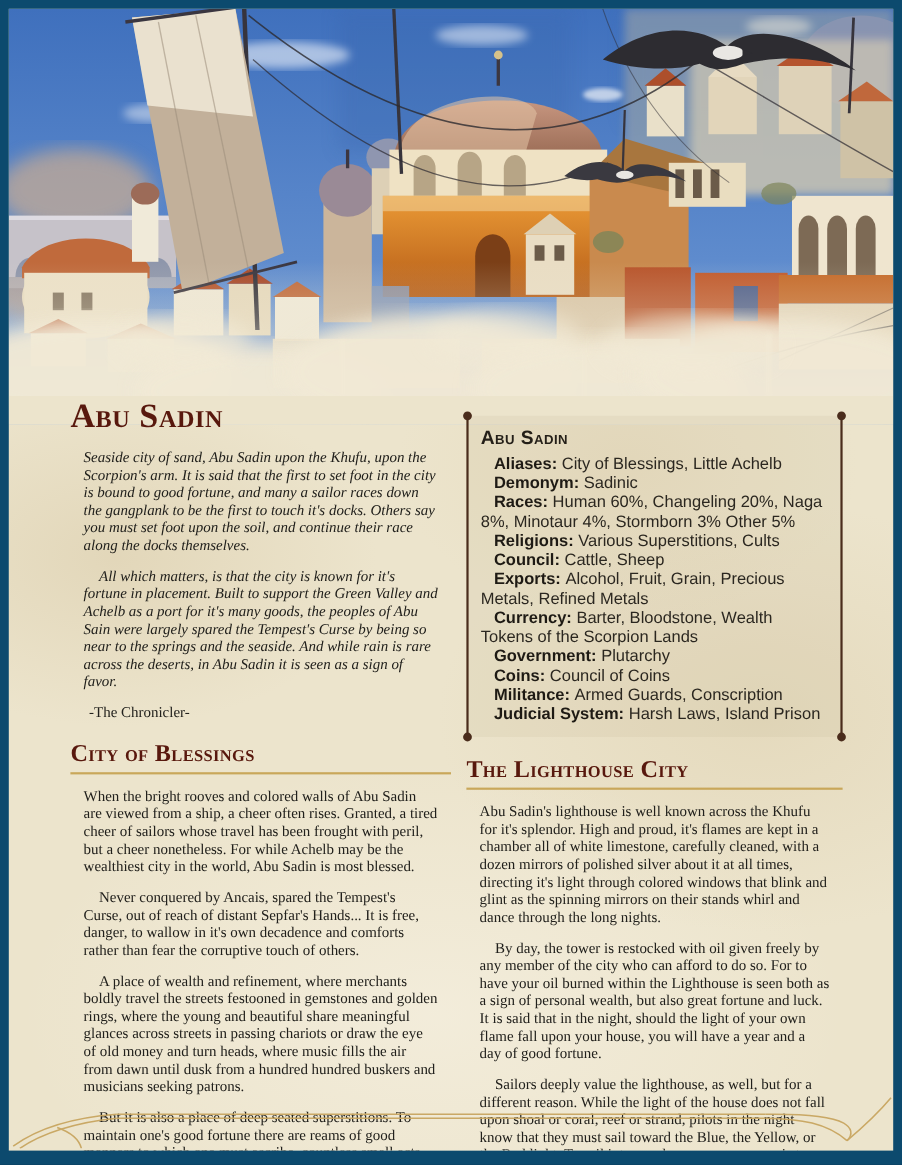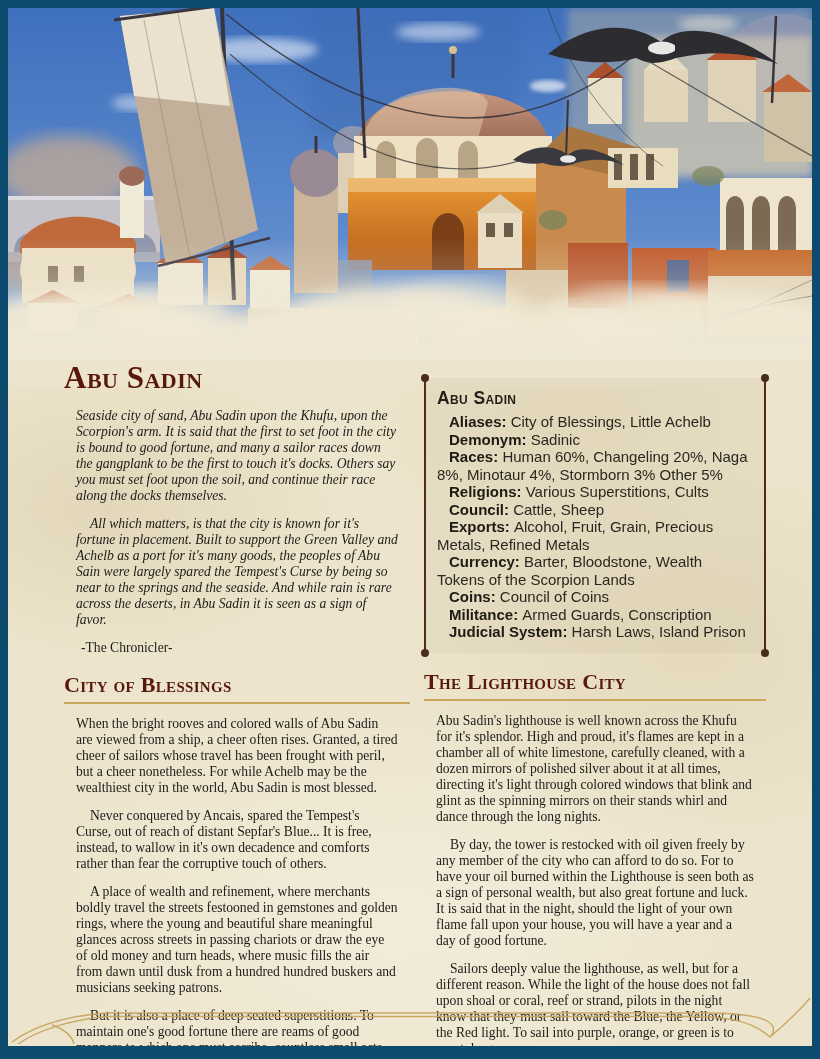--- a/index.html
+++ b/index.html
@@ -264,21 +264,21 @@
     <div class="col col-left">
       <h1 class="h1">Abu Sadin</h1>
       <div>
           <p class="flavor-p">Seaside city of sand, Abu Sadin upon the Khufu, upon the Scorpion's arm. It is said that the first to set foot in the city is bound to good fortune, and many a sailor races down the gangplank to be the first to touch it's docks. Others say you must set foot upon the soil, and continue their race along the docks themselves.</p>
           <p class="flavor-p indent">All which matters, is that the city is known for it's fortune in placement. Built to support the Green Valley and Achelb as a port for it's many goods, the peoples of Abu Sain were largely spared the Tempest's Curse by being so near to the springs and the seaside. And while rain is rare across the deserts, in Abu Sadin it is seen as a sign of favor.</p>
         </div>
       <p class="attribution">-The Chronicler-</p>
       <h2 class="h2">City of Blessings</h2>
       <div>
           <p class="body-p">When the bright rooves and colored walls of Abu Sadin are viewed from a ship, a cheer often rises. Granted, a tired cheer of sailors whose travel has been frought with peril, but a cheer nonetheless. For while Achelb may be the wealthiest city in the world, Abu Sadin is most blessed.</p>
-          <p class="body-p indent">Never conquered by Ancais, spared the Tempest's Curse, out of reach of distant Sepfar's Blue... It is free, instead, to wallow in it's own decadence and comforts rather than fear the corruptive touch of others.</p>
+          <p class="body-p indent">Never conquered by Ancais, spared the Tempest's Curse, out of reach of distant Sepfar's Hands... It is free, danger, to wallow in it's own decadence and comforts rather than fear the corruptive touch of others.</p>
           <p class="body-p indent">A place of wealth and refinement, where merchants boldly travel the streets festooned in gemstones and golden rings, where the young and beautiful share meaningful glances across streets in passing chariots or draw the eye of old money and turn heads, where music fills the air from dawn until dusk from a hundred hundred buskers and musicians seeking patrons.</p>
           <p class="body-p indent">But it is also a place of deep seated superstitions. To maintain one's good fortune there are reams of good manners to which one must ascribe, countless small acts which can draw ire or shunnings to maintain one's own luck. For the uninitiated, this manifests in extreme generosity, as the people of Abu Sadin attempt to get rid of the unfortunate by giving them whatever it is they want, then leaving themselves.</p>
           <p class="body-p indent">For those in the know, however, it is a bit less kind.</p>
         </div>
     </div>
 
     <div class="col col-right">
       <div class="statblock">
         <i class="dot dot-tl"></i>
         <i class="dot dot-tr"></i>
@@ -286,20 +286,21 @@
         <i class="dot dot-br"></i>
         <p class="sb-title">Abu Sadin</p>
         <div>
             <p class="sb-field"><span class="sb-label">Aliases: </span>City of Blessings, Little Achelb</p>
             <p class="sb-field"><span class="sb-label">Demonym: </span>Sadinic</p>
             <p class="sb-field"><span class="sb-label">Races: </span>Human 60%, Changeling 20%, Naga 8%, Minotaur 4%, Stormborn 3% Other 5%</p>
             <p class="sb-field"><span class="sb-label">Religions: </span>Various Superstitions, Cults</p>
             <p class="sb-field"><span class="sb-label">Council: </span>Cattle, Sheep</p>
             <p class="sb-field"><span class="sb-label">Exports: </span>Alcohol, Fruit, Grain, Precious Metals, Refined Metals</p>
             <p class="sb-field"><span class="sb-label">Currency: </span>Barter, Bloodstone, Wealth Tokens of the Scorpion Lands</p>
+            <p class="sb-field"><span class="sb-label">Government: </span>Plutarchy</p>
             <p class="sb-field"><span class="sb-label">Coins: </span>Council of Coins</p>
             <p class="sb-field"><span class="sb-label">Militance: </span>Armed Guards, Conscription</p>
             <p class="sb-field"><span class="sb-label">Judicial System: </span>Harsh Laws, Island Prison</p>
           </div>
       </div>
       <h2 class="h2">The Lighthouse City</h2>
       <div>
           <p class="body-p">Abu Sadin's lighthouse is well known across the Khufu for it's splendor. High and proud, it's flames are kept in a chamber all of white limestone, carefully cleaned, with a dozen mirrors of polished silver about it at all times, directing it's light through colored windows that blink and glint as the spinning mirrors on their stands whirl and dance through the long nights.</p>
           <p class="body-p indent">By day, the tower is restocked with oil given freely by any member of the city who can afford to do so. For to have your oil burned within the Lighthouse is seen both as a sign of personal wealth, but also great fortune and luck. It is said that in the night, should the light of your own flame fall upon your house, you will have a year and a day of good fortune.</p>
           <p class="body-p indent">Sailors deeply value the lighthouse, as well, but for a different reason. While the light of the house does not fall upon shoal or coral, reef or strand, pilots in the night know that they must sail toward the Blue, the Yellow, or the Red light. To sail into purple, orange, or green is to court danger.</p>

